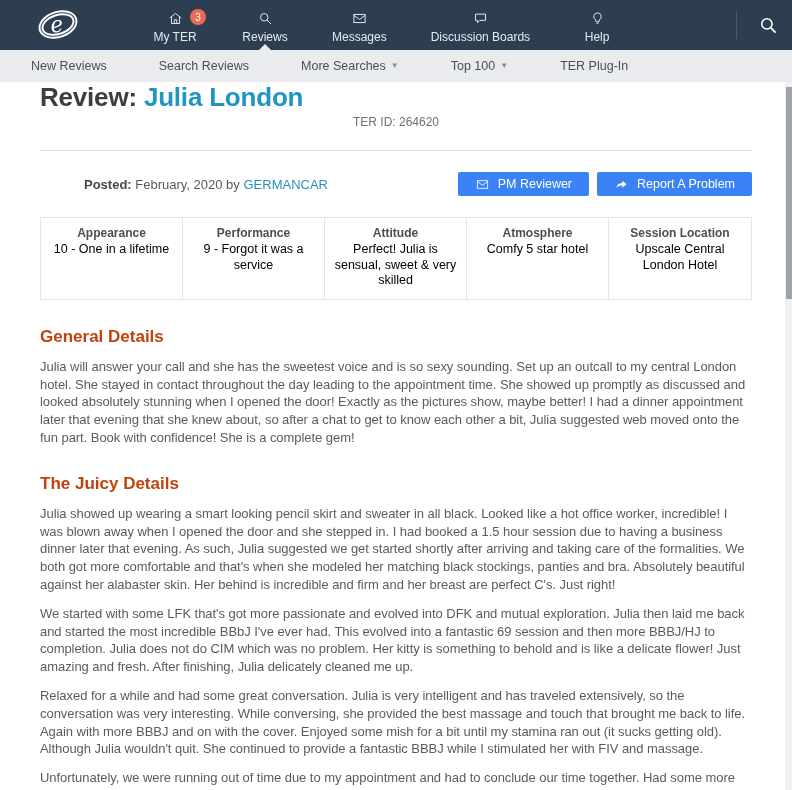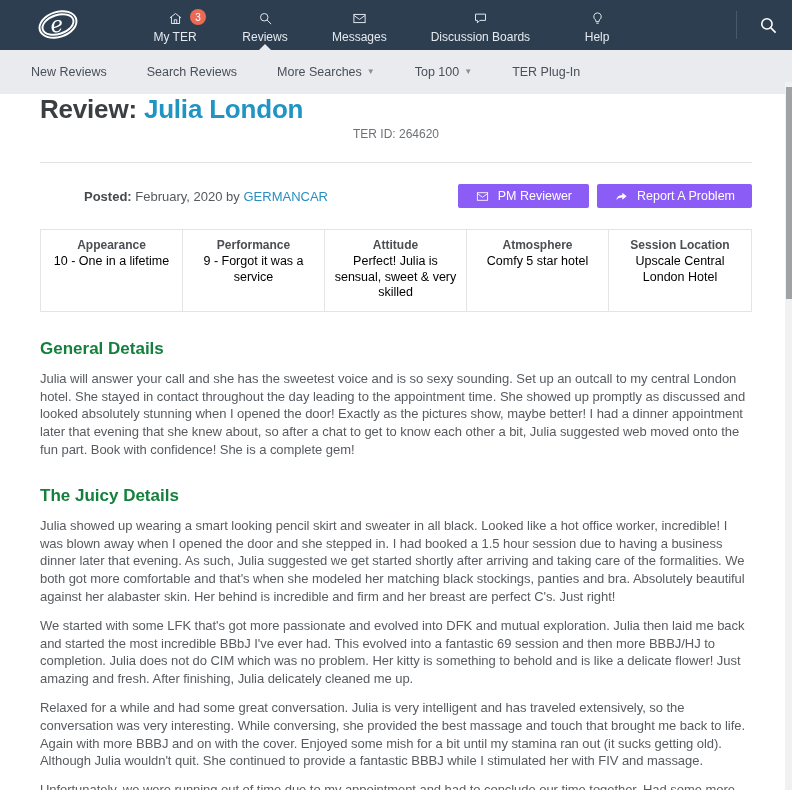--- a/index.html
+++ b/index.html
@@ -19,48 +19,48 @@
   .nav-item svg { width:15px; height:15px; margin-bottom:4px; stroke:#dfe6ea; fill:none; stroke-width:1.6; }
   .nav-item.active::after { content:""; position:absolute; bottom:0; left:50%; margin-left:-6px; width:0; height:0; border-left:6px solid transparent; border-right:6px solid transparent; border-bottom:6px solid #e9ebee; }
   .badge { position:absolute; top:9px; right:-8px; min-width:16px; height:16px; border-radius:50%; background:#ec6a55; color:#fff; font-size:10px; display:flex; align-items:center; justify-content:center; }
 
   .topbar-right { margin-left:auto; display:flex; align-items:center; height:50px; }
   .topbar-divider { width:1px; height:28px; background:#49596b; margin-right:22px; }
   .search-btn { margin-right:14px; cursor:pointer; display:flex; align-items:center; }
   .search-btn svg { width:19px; height:19px; stroke:#fff; fill:none; stroke-width:2; }
 
   
-  .subnav { height:44px; background:#e9ebee; display:flex; align-items:center; gap:40px; padding-left:31px; font-size:12.5px; color:#495059; }
+  .subnav { height:32px; background:#e9ebee; display:flex; align-items:center; gap:52px; padding-left:31px; font-size:12.5px; color:#495059; }
   .subnav-item { cursor:pointer; display:flex; align-items:center; gap:5px; white-space:nowrap; }
   .caret { font-size:8px; color:#878e96; line-height:1; }
 
   
   .content { padding:0 40px; }
   .title-block { }
   .page-title { font-size:26px; font-weight:bold; color:#3c3f42; letter-spacing:-0.2px; }
   .page-title .name { color:#2095c4; cursor:pointer; }
   .ter-id { font-size:12px; color:#6d7277; margin-top:2px;text-align:center; }
   .rule { border:none; border-top:1px solid #e0e1e3; margin-top:21px; }
 
   .posted-row { margin-top:21px; display:flex; align-items:center;margin-left:44px; }
   .posted-text { font-size:13px; color:#55595d; }
   .posted-text .plabel { font-weight:bold; color:#46494c; }
   .posted-text a { color:#2a8fc0; text-decoration:none; cursor:pointer; }
   .btn-group { margin-left:auto; display:flex; gap:8px; }
-  .btn { height:24px; background:#8b5cf6; color:#fff; border:none; border-radius:2px; font-size:12.5px; font-family:inherit; display:flex; align-items:center; gap:8px; padding:0 17px; cursor:pointer; }
+  .btn { height:24px; background:#3b82f6; color:#fff; border:none; border-radius:2px; font-size:12.5px; font-family:inherit; display:flex; align-items:center; gap:8px; padding:0 17px; cursor:pointer; }
   .btn svg { width:15px; height:13px; stroke:#fff; fill:none; stroke-width:1.6; }
   .btn svg.filled { fill:#fff; stroke:none; }
 
   .ratings { margin-top:21px; display:flex; border:1px solid #e3e4e6; }
   .rating-cell { flex:1 1 20%; border-right:1px solid #e3e4e6; text-align:center; padding:8px 8px 10px; min-height:59px; }
   .rating-cell:last-child { border-right:none; }
   .rating-label { font-size:12px; font-weight:bold; color:#4b4e52; margin-bottom:2px; }
   .rating-value { font-size:12.5px; color:#000000; line-height:1.25; }
 
-  .section-heading { font-size:17px; font-weight:bold; color:#15803d; margin-top:27px; }
+  .section-heading { font-size:17px; font-weight:bold; color:#c2410c; margin-top:27px; }
   .para { font-size:13px; color:#585c60; line-height:1.37; margin-top:11px; letter-spacing:-0.05px; }
 
   
   .scrollbar { position:absolute; right:0; top:82px; bottom:0; width:7px; background:#f1f1f1; }
   .scrollbar-thumb { position:absolute; right:0; top:5px; width:6px; height:212px; background:#9fa3a6; }
 </style>
 </head>
 <body>
 
 <div class="page">

